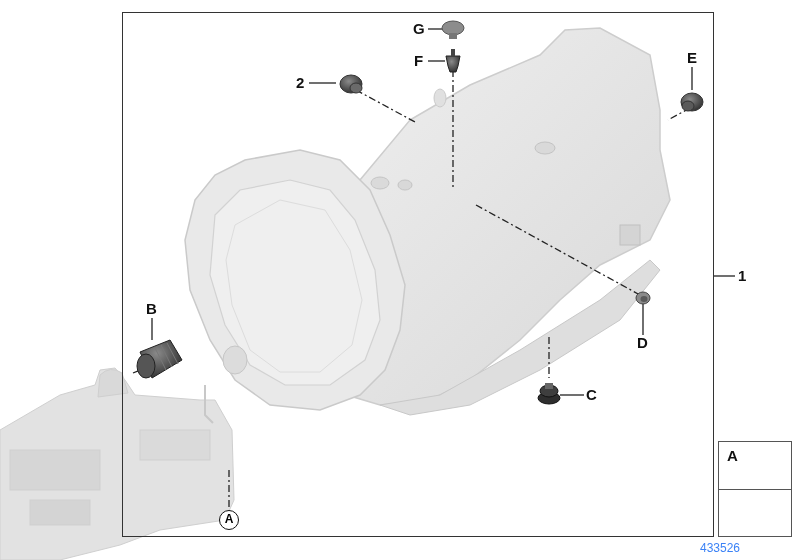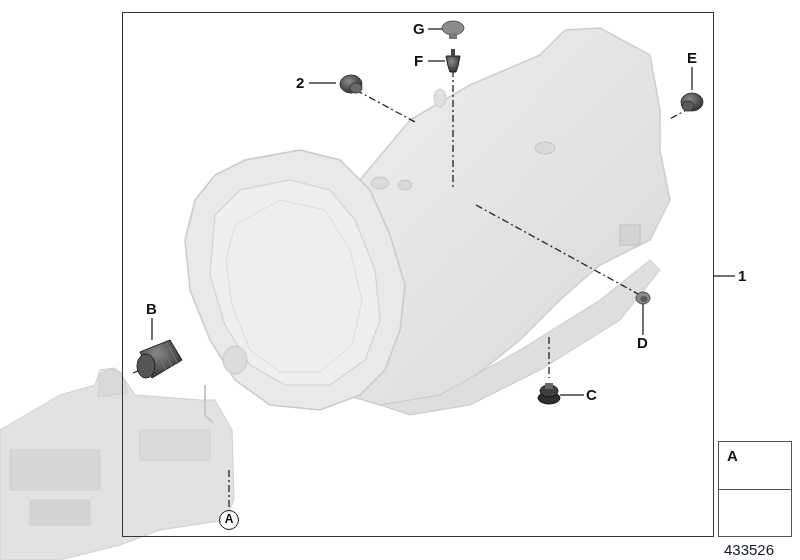--- a/index.html
+++ b/index.html
@@ -10,21 +10,21 @@
   .lbl { position:absolute; font-weight:bold; font-size:15px; color:#111;
          font-family:"Liberation Sans", sans-serif; line-height:1; }
   .circ { position:absolute; width:20px; height:20px; border:1.5px solid #111;
           border-radius:50%; box-sizing:border-box; background:#fff;
           font-weight:bold; font-size:12px; text-align:center; line-height:17px; }
   .legend { position:absolute; left:718px; top:441px; width:74px; height:96px;
             border:1px solid #555; box-sizing:border-box; background:#fff; }
   .legend .cell1 { position:absolute; left:0; top:0; width:100%; height:48px;
                    border-bottom:1px solid #555; box-sizing:border-box; }
   .legend .cell2 { position:absolute; left:0; top:48px; width:100%; height:46px; }
-  .img-num { position:absolute; left:724px; top:541px; font-size:15px; color:#0f172a; }
+  .img-num { position:absolute; left:700px; top:541px; font-size:12px; color:#3b82f6; }
   svg { position:absolute; left:0; top:0; }
 </style>
 </head>
 <body>
 
 <svg width="800" height="560" viewBox="0 0 800 560">
   <defs>
     <linearGradient id="hg" x1="0" y1="0" x2="1" y2="1">
       <stop offset="0" stop-color="#f0f0f0"></stop>
       <stop offset="1" stop-color="#d8d8d8"></stop>

